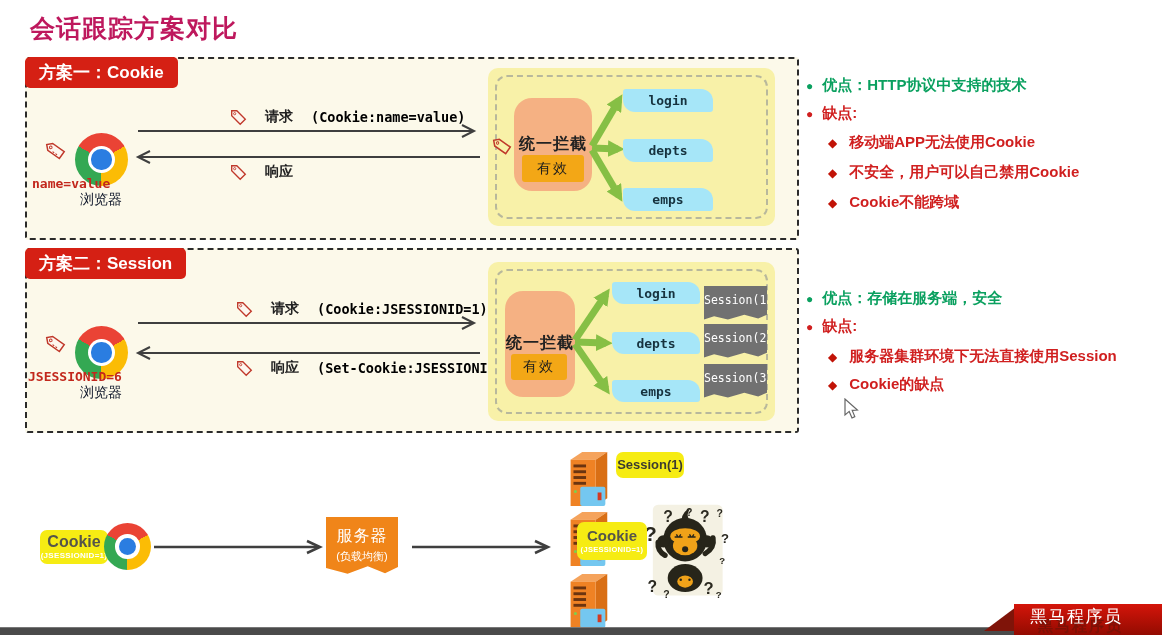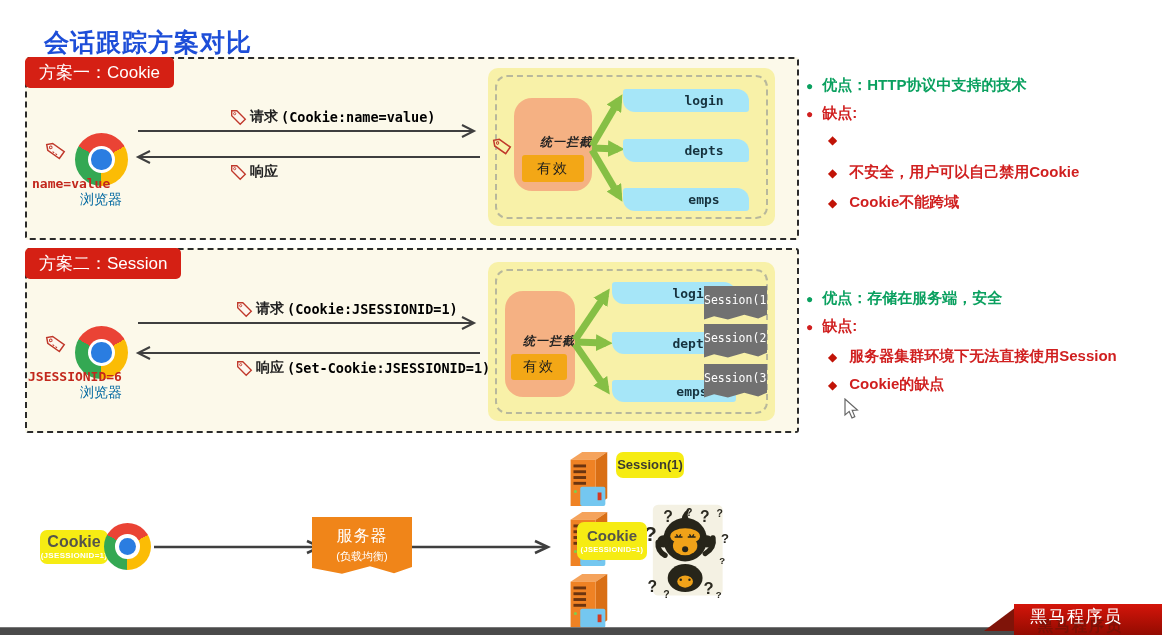--- a/index.html
+++ b/index.html
@@ -1,44 +1,44 @@
 <!DOCTYPE html>
 <html><head>
 <meta charset="utf-8">
 <style>
   html,body{margin:0;padding:0;background:#fff;}
   .stage{position:relative;width:1162px;height:635px;background:#ffffff;overflow:hidden;
          font-family:"Liberation Sans","DejaVu Sans",sans-serif;}
   .abs{position:absolute;}
-  .title{position:absolute;left:28px;top:10px;margin:16px;font-size:25px;font-weight:bold;color:#1d4ed8;letter-spacing:1px;}
+  .title{position:absolute;left:28px;top:10px;margin:2px;font-size:25px;font-weight:bold;color:#be185d;letter-spacing:1px;}
   .panel{position:absolute;background:#fcf9ea;border:2px dashed #2b2b2b;border-radius:3px;}
-  .badge{position:absolute;left:-2px;top:-2px;background:#d52014;color:#fff;font-weight:normal;
+  .badge{position:absolute;left:-2px;top:-2px;background:#d52014;color:#fff;font-weight:bold;
          font-size:17px;padding:4px 14px;border-radius:5px;z-index:3;}
   
   .chrome{position:absolute;border-radius:50%;
           background:conic-gradient(from 60deg,#fbbc05 0 120deg,#34a853 120deg 240deg,#ea4335 240deg 360deg);}
   .chrome::before{content:"";position:absolute;left:24%;top:24%;width:52%;height:52%;background:#fff;border-radius:50%;}
   .chrome::after{content:"";position:absolute;left:31%;top:31%;width:38%;height:38%;background:#2a7de1;border-radius:50%;}
   .tag-icon{position:absolute;transform:rotate(-10deg);}
   .mono{font-family:"DejaVu Sans Mono","Liberation Mono",monospace;}
   .client-cookie{position:absolute;font-size:13px;color:#c2271c;font-weight:bold;}
-  .browser-label{position:absolute;font-size:14px;color:#0369a1;text-align:center;}
-  .msg-label{position:absolute;display:flex;align-items:center;gap:3px;white-space:nowrap;}
+  .browser-label{position:absolute;font-size:14px;color:#0f172a;text-align:center;}
+  .msg-label{position:absolute;display:flex;align-items:center;gap:18px;white-space:nowrap;}
   .msg-prefix{color:#222;font-weight:600;font-size:14px;}
   .msg-value{color:#000000;font-weight:600;font-size:13.5px;font-family:"DejaVu Sans Mono","Liberation Mono",monospace;}
   .arrow-svg{position:absolute;overflow:visible;}
   .server-box{position:absolute;background:#f8f1a8;border-radius:10px;}
   .server-box::before{content:"";position:absolute;inset:7px;border:2px dashed #b8b89c;border-radius:12px;}
   .interceptor{position:absolute;background:#f5b183;border-radius:18px;}
-  .int-label{position:absolute;left:0;width:100%;text-align:right;font-size:12px;font-weight:600;color:#222;letter-spacing:1px;font-style:italic;}
+  .int-label{position:absolute;left:0;width:100%;text-align:center;font-size:16px;font-weight:600;color:#222;letter-spacing:1px;}
   .valid-badge{position:absolute;background:#f3a716;color:#1d1d1d;font-weight:normal;font-size:14px;
                display:flex;align-items:center;justify-content:center;border-radius:3px;letter-spacing:2px;}
   .endpoint{position:absolute;background:#a6e6f8;border-radius:3px 12px 3px 12px;display:flex;align-items:center;
             justify-content:center;font-family:"DejaVu Sans Mono","Liberation Mono",monospace;
-            font-size:13px;font-weight:bold;color:#16323e;padding-left:36px;}
+            font-size:13px;font-weight:bold;color:#16323e;}
   .session-tag{position:absolute;background:#717171;color:#fff;text-align:center;padding-top:7px;box-sizing:border-box;
                font-family:"DejaVu Sans Mono","Liberation Mono",monospace;font-size:11.5px;
                clip-path:polygon(0 0,100% 0,100% 80%,86% 90%,64% 80%,38% 93%,16% 84%,0 93%);}
   .bullet-row{position:absolute;display:flex;align-items:center;gap:9px;font-size:15px;font-weight:600;white-space:nowrap;}
   .dot{font-size:12px;}
   .green-text{color:#0aa05f;}
   .red-text{color:#d01f1f;}
   .diamond-row{position:absolute;display:flex;align-items:center;gap:12px;font-size:15px;color:#d01f1f;font-weight:600;white-space:nowrap;}
   .diamond{font-size:12px;color:#c11307;}
   .ylabel{position:absolute;background:#f6ec13;border-radius:7px;text-align:center;z-index:2;}
@@ -129,20 +129,21 @@
   <div class="bullet-row green-text" style="left:806px;top:76px;">
     <span class="dot">●</span>
     <span>优点：HTTP协议中支持的技术</span>
   </div>
   <div class="bullet-row red-text" style="left:806px;top:104px;">
     <span class="dot">●</span>
     <span>缺点:</span>
   </div>
   <div class="diamond-row" style="left:828px;top:133px;">
     <span class="diamond">◆</span>
+    <span>移动端APP无法使用Cookie</span>
   </div>
   <div class="diamond-row" style="left:828px;top:163px;">
     <span class="diamond">◆</span>
     <span>不安全，用户可以自己禁用Cookie</span>
   </div>
   <div class="diamond-row" style="left:828px;top:193px;">
     <span class="diamond">◆</span>
     <span>Cookie不能跨域</span>
   </div>
 
@@ -232,21 +233,21 @@
     <span class="yl-title">Cookie</span>
     <span class="yl-value">(JSESSIONID=1)</span>
   </div>
   <div class="chrome" style="left:104px;top:523px;width:47px;height:47px;z-index:3;"></div>
 
   <svg class="arrow-svg" style="left:154px;top:539px;" width="172" height="16">
     <line x1="0" y1="8" x2="164" y2="8" stroke="#3f3f3f" stroke-width="2.5"></line>
     <polyline points="153,2 166,8 153,14" fill="none" stroke="#3f3f3f" stroke-width="2.5"></polyline>
   </svg>
 
-  <div class="lb-box" style="left:312px;top:517px;width:100px;height:58px;">
+  <div class="lb-box" style="left:326px;top:517px;width:72px;height:58px;">
     <span class="lb-title">服务器</span>
     <span class="lb-sub">(负载均衡)</span>
   </div>
 
   <svg class="arrow-svg" style="left:412px;top:539px;" width="142" height="16">
     <line x1="0" y1="8" x2="134" y2="8" stroke="#3f3f3f" stroke-width="2.5"></line>
     <polyline points="123,2 136,8 123,14" fill="none" stroke="#3f3f3f" stroke-width="2.5"></polyline>
   </svg>
 
   <svg class="abs" style="left:564px;top:450px;" width="46" height="56" viewBox="0 0 46 58">

